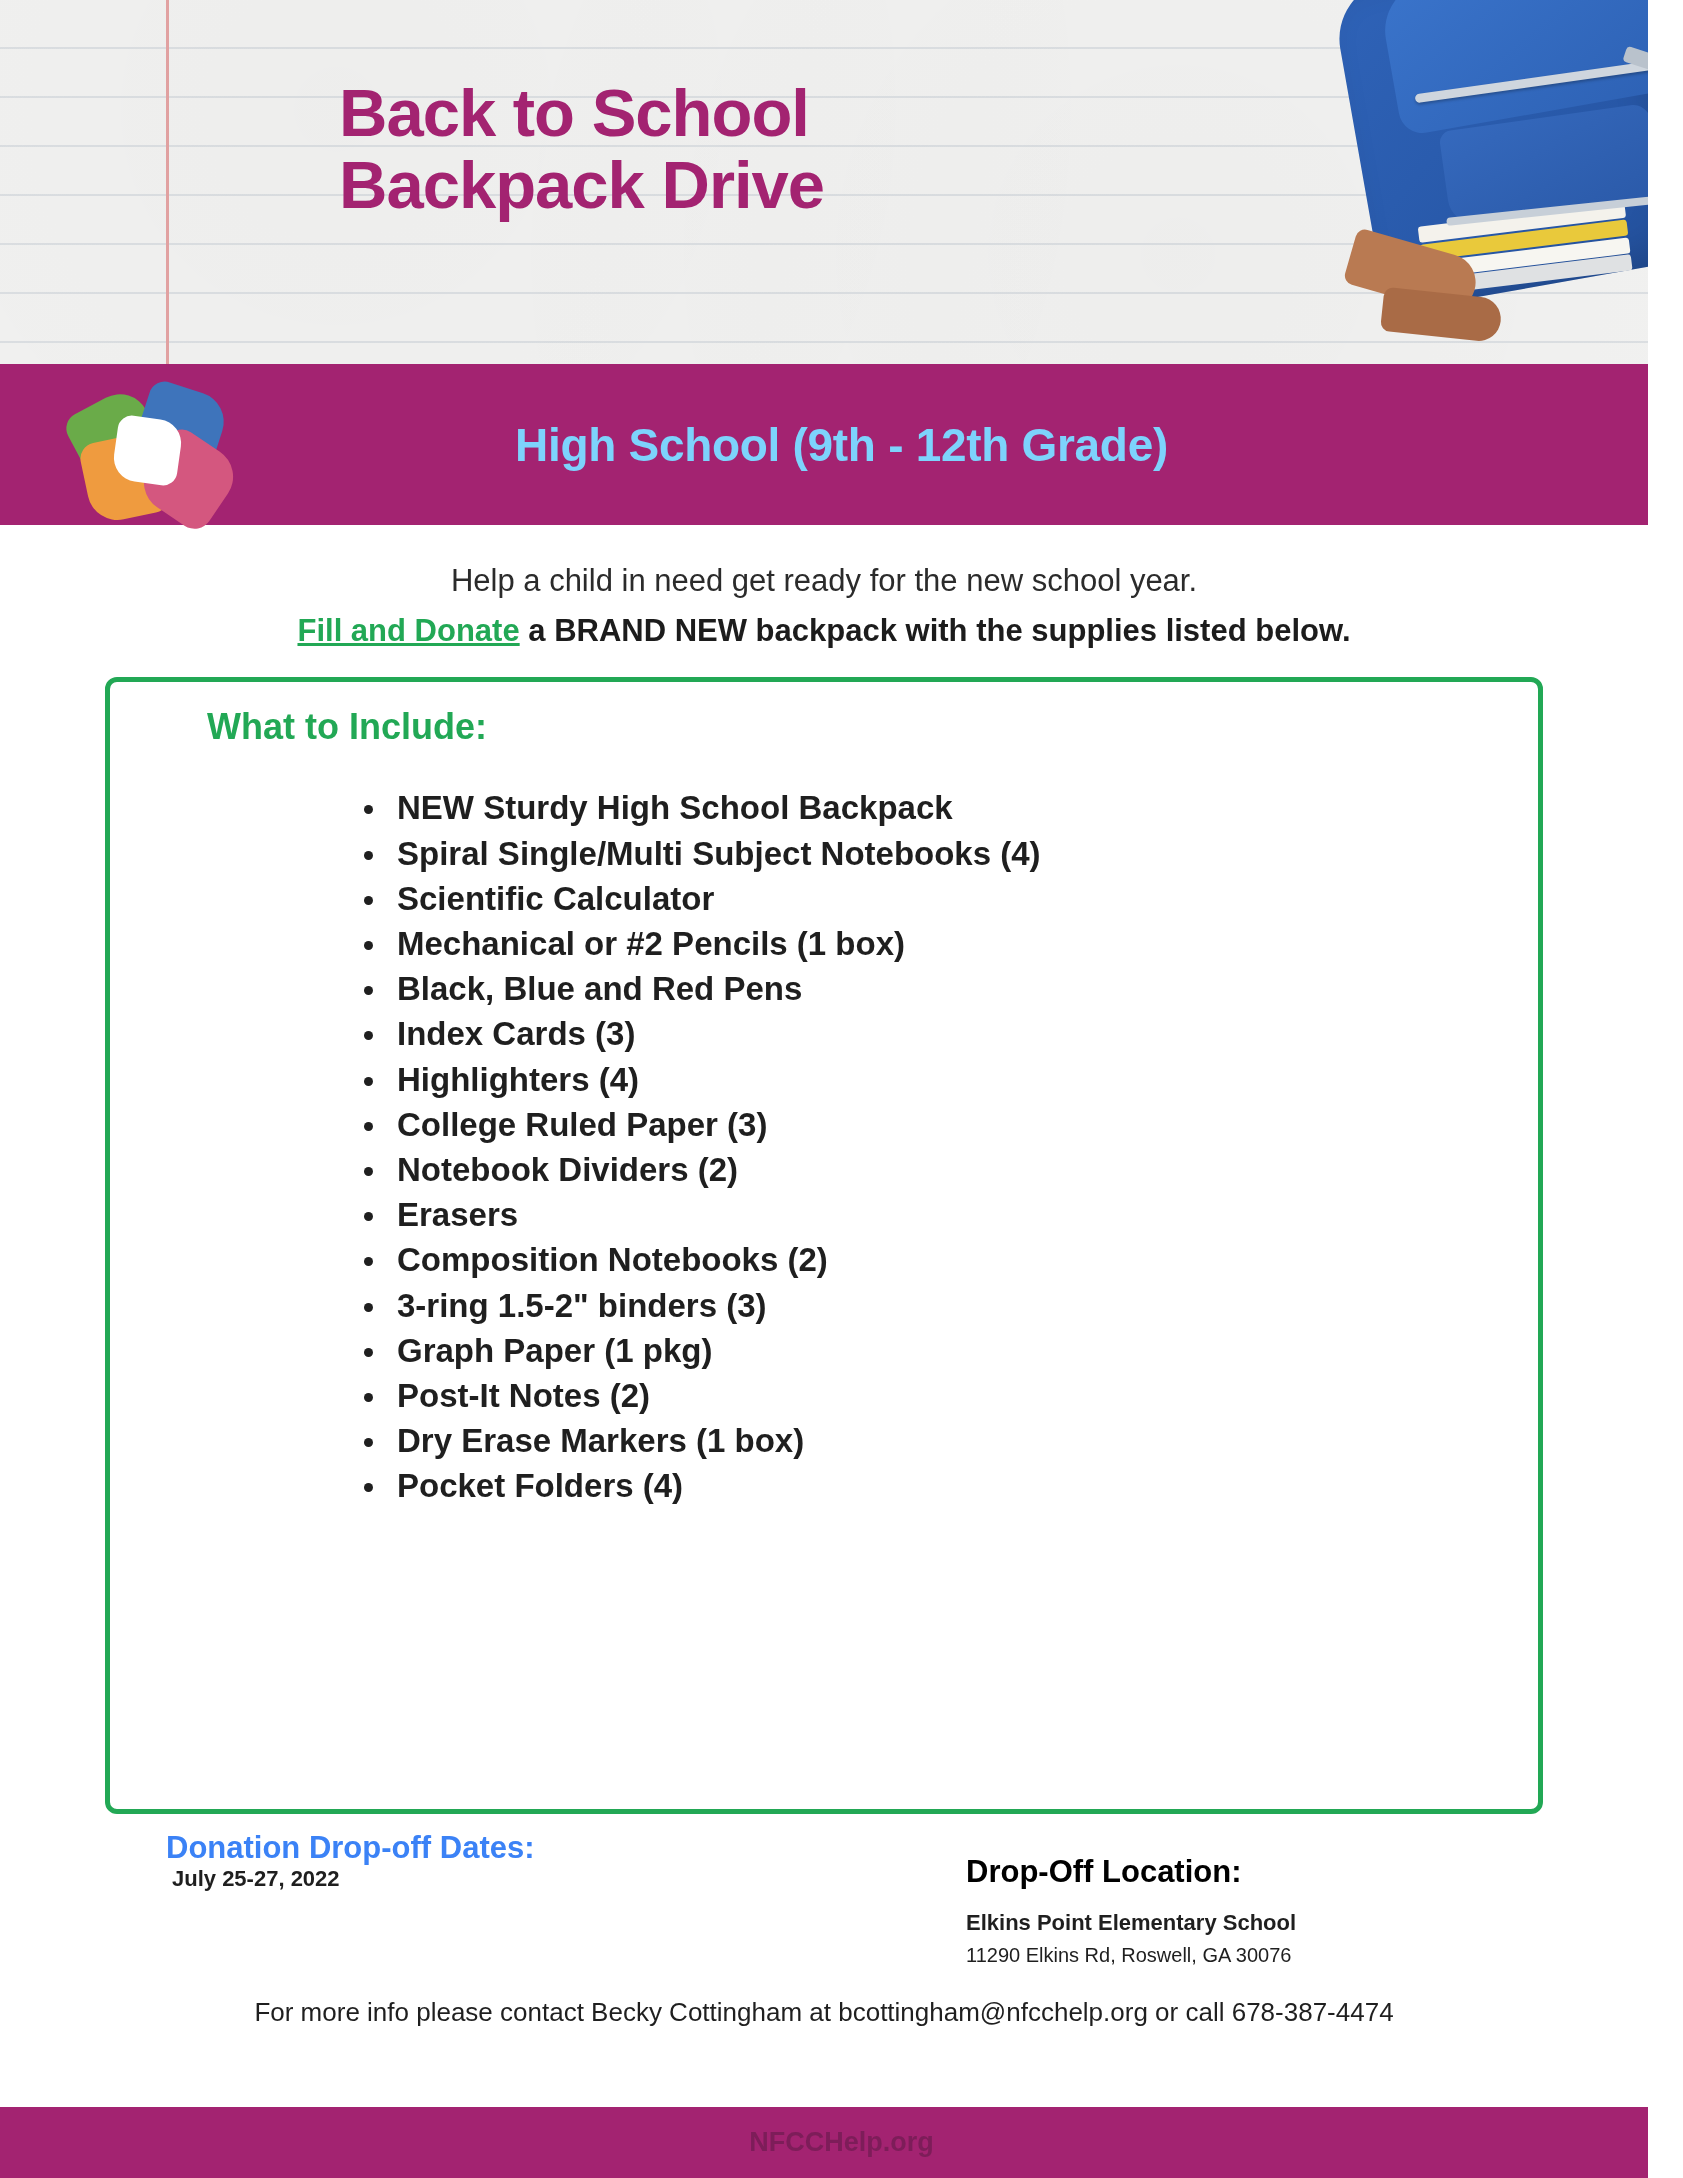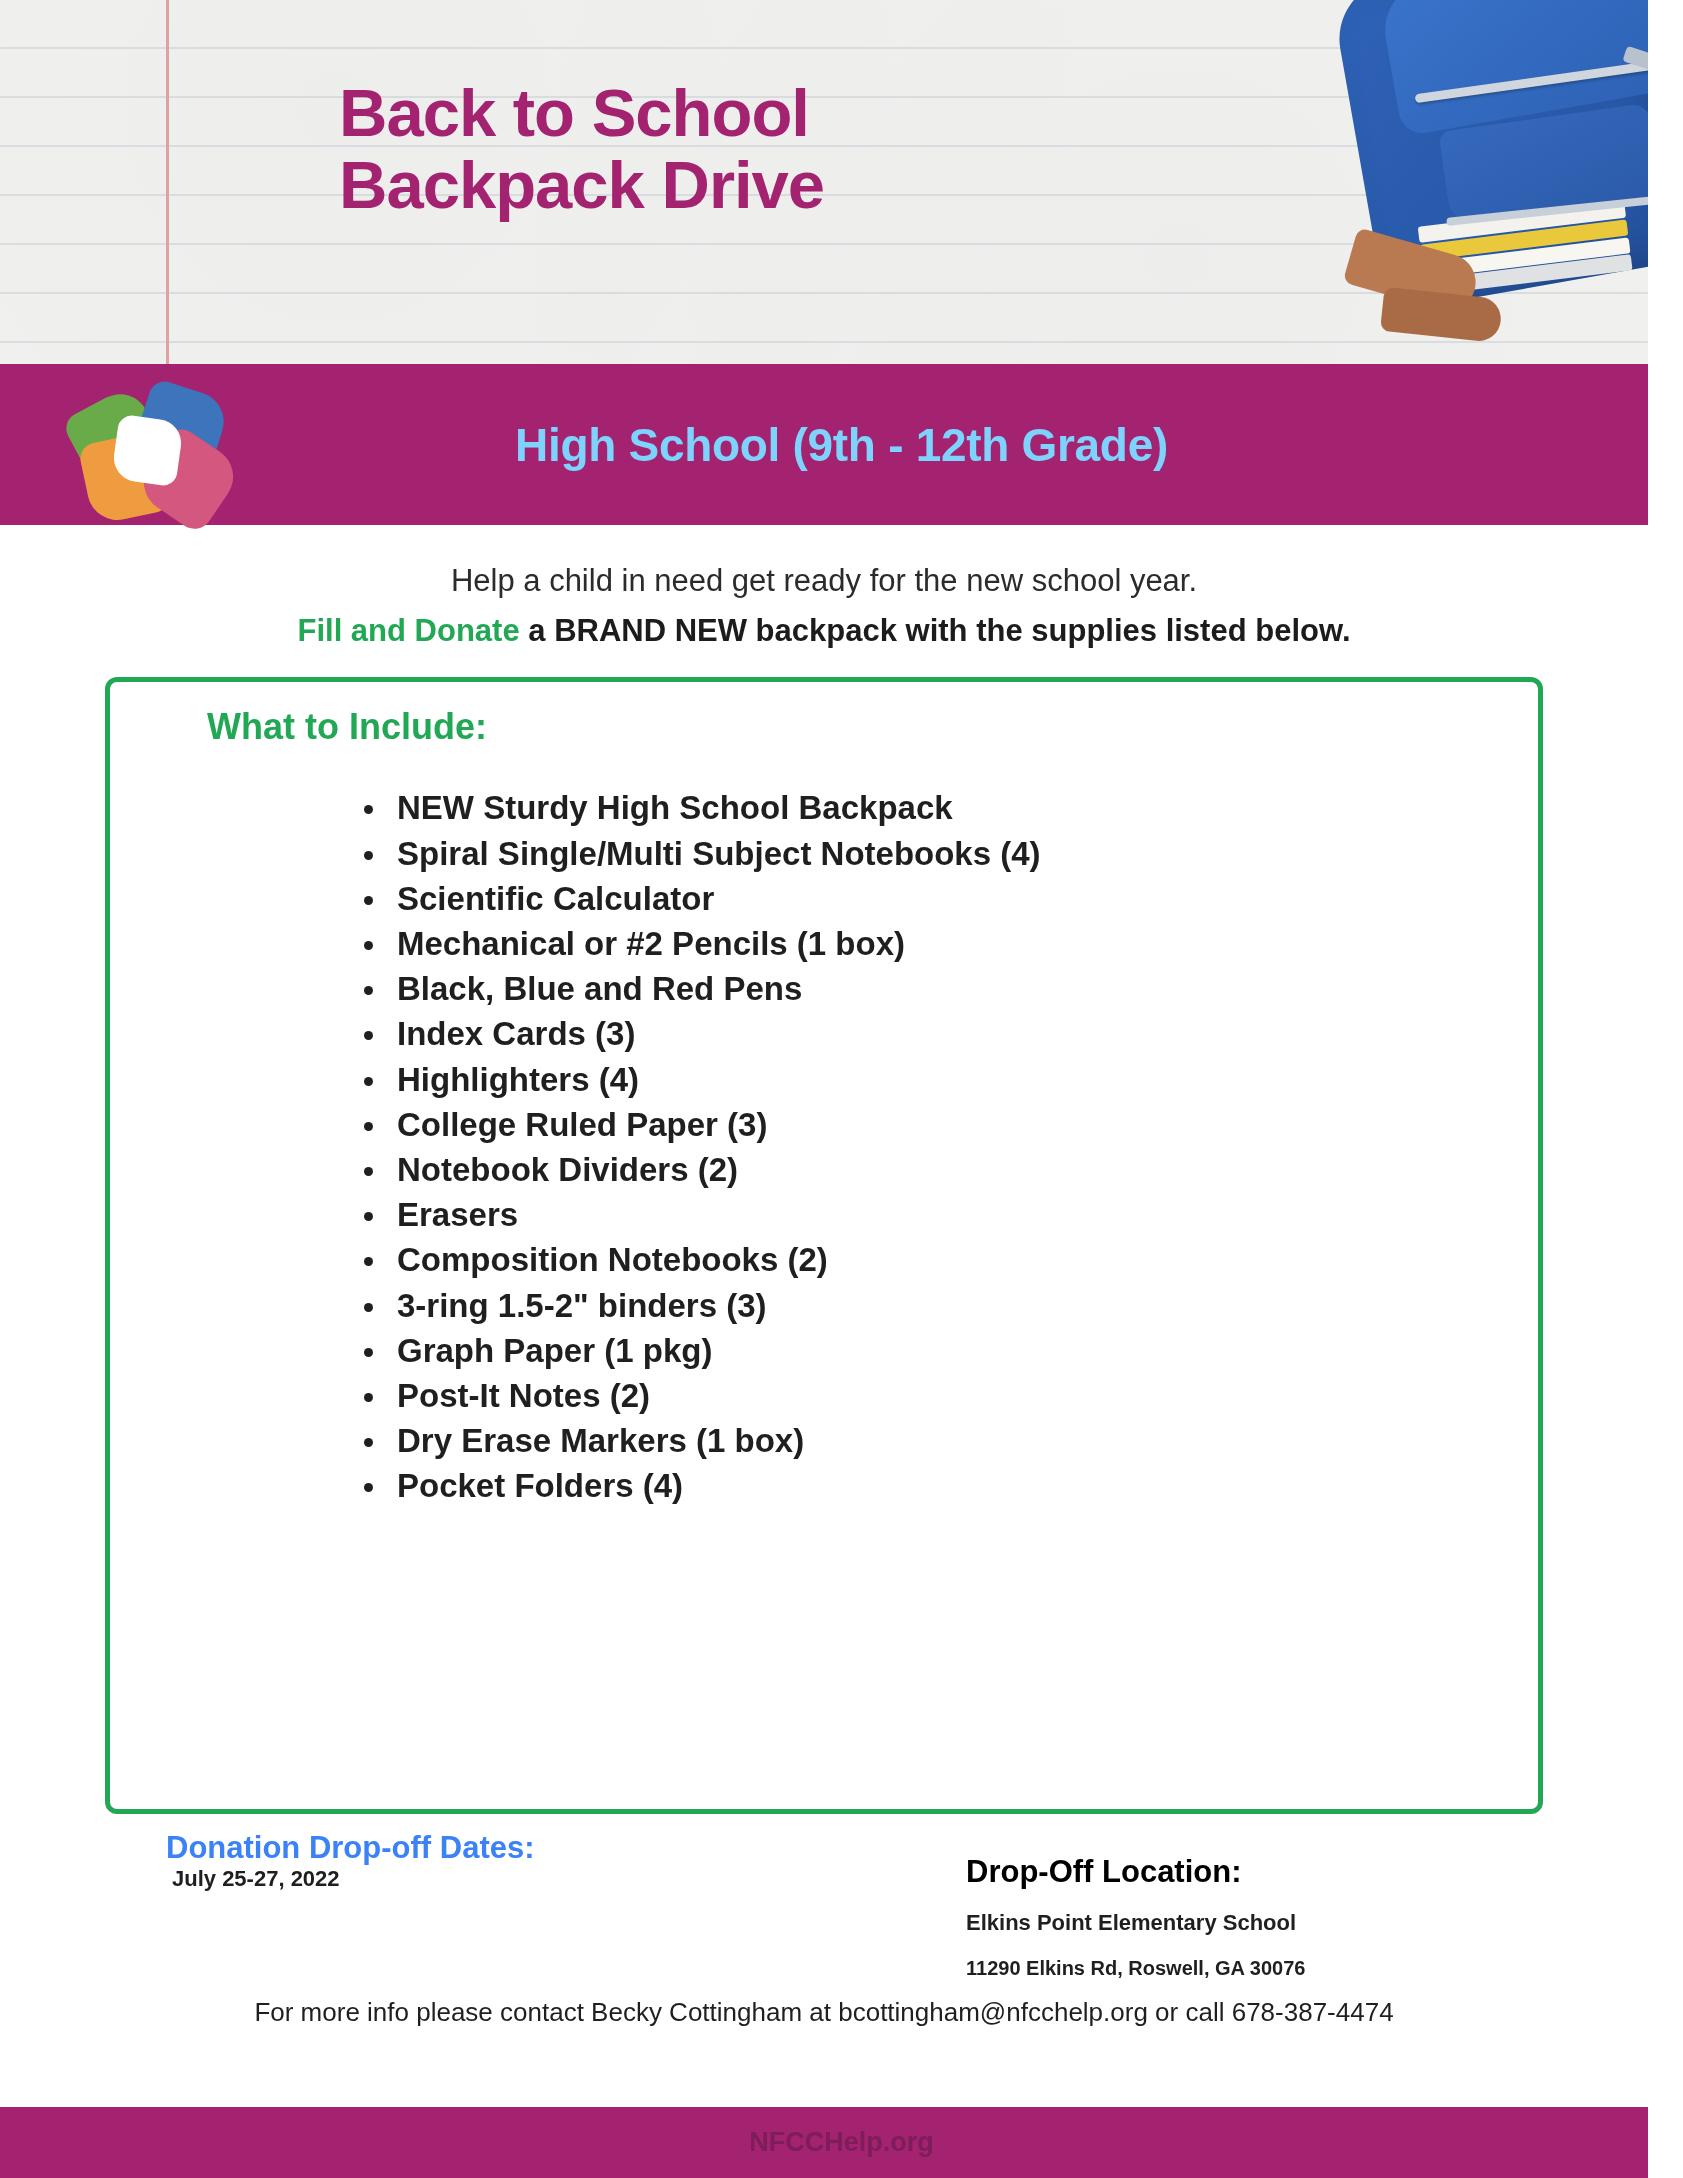--- a/index.html
+++ b/index.html
@@ -230,20 +230,21 @@
     line-height: 1.3;
   }
   .intro-line2 {
     margin-top: 12px;
     font-size: 31px;
     font-weight: bold;
     color: #1c1c1c;
   }
   .intro-line2 .accent {
     color: #22a855;
+    text-decoration: underline;
   }
 
   
   .include-box {
     position: relative;
     margin: 28px auto 0 auto;
     width: 1438px;
     height: 1137px;
     border: 5px solid #22a855;
     border-radius: 12px;
@@ -308,24 +309,23 @@
     font-weight: bold;
     color: #000000;
   }
   .location-name {
     margin-top: 20px;
     font-size: 22px;
     font-weight: bold;
     color: #1f1f1f;
   }
   .location-address {
-    margin-top: 21px;
+    margin-top: 8px;
     font-size: 20px;
     color: #1f1f1f;
-    font-weight: bold;
   }
   .contact-line {
     margin-top: 18px;
     text-align: center;
     font-size: 26px;
     color: #1f1f1f;
   }
 
   
   .bottom-bar {

